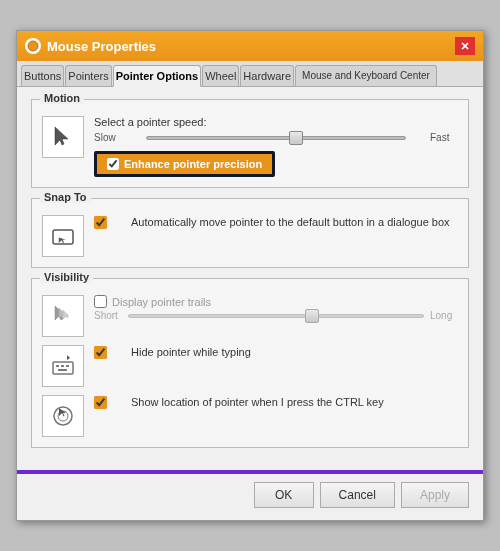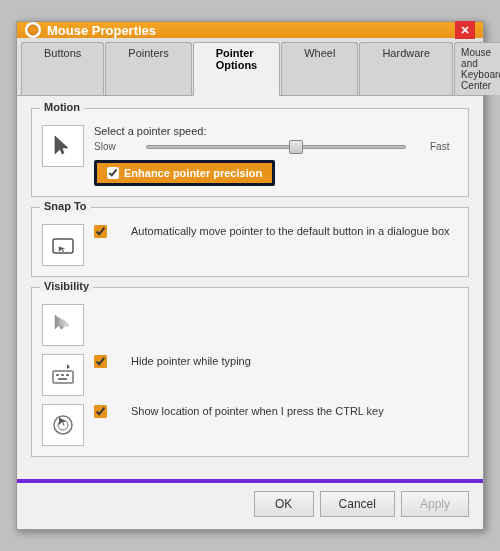--- a/index.html
+++ b/index.html
@@ -14,21 +14,21 @@
       font-size: 12px;
     }
     .window {
       width: 468px;
       background: #f0f0f0;
       border: 1px solid #999;
       box-shadow: 2px 2px 8px rgba(0,0,0,0.4);
     }
     .title-bar {
       background: linear-gradient(to bottom, #f5a623, #e8941a);
-      height: 16px;
+      height: 30px;
       display: flex;
       align-items: center;
       justify-content: space-between;
       padding: 0 8px;
       color: white;
       font-size: 13px;
       font-weight: 600;
     }
     .title-bar-left {
       display: flex;
@@ -56,21 +56,21 @@
       font-weight: bold;
     }
     .tabs {
       display: flex;
       background: #e0e0e0;
       border-bottom: 1px solid #aaa;
       padding: 4px 4px 0 4px;
       gap: 1px;
     }
     .tab {
-      padding: 4px 22px;
+      padding: 4px 2px;
       border: 1px solid #aaa;
       border-bottom: none;
       background: #d4d4d4;
       cursor: pointer;
       font-size: 11px;
       color: #333;
       border-radius: 3px 3px 0 0;
     }
     .tab.active {
       background: #f0f0f0;
@@ -317,20 +317,33 @@
       <span class="section-title">Visibility</span>
 
       <div class="section-content" style="margin-bottom:6px;">
         <div class="icon-box">
           <svg width="28" height="28" viewBox="0 0 28 28">
             <polygon points="6,4 6,18 10,14 12,18 14,17 12,13 16,13" fill="#999" stroke="#888" stroke-width="0.5"></polygon>
             <polygon points="10,6 10,16 13,13 14.5,16 15.5,15.5 14,13 17,13" fill="#bbb" stroke="#aaa" stroke-width="0.5"></polygon>
             <polygon points="14,8 14,17 17,14 18,16 19,15.5 18,14 20,14" fill="#ccc" stroke="#bbb" stroke-width="0.5"></polygon>
           </svg>
         </div>
+        <div class="section-inner">
+          <div class="disabled-row">
+            <input type="checkbox" style="">
+            <span>Display pointer trails</span>
+          </div>
+          <div class="trail-slider-row">
+            <span class="trail-label">Short</span>
+            <div class="trail-track">
+              <div class="trail-thumb"></div>
+            </div>
+            <span class="trail-label">Long</span>
+          </div>
+        </div>
       </div>
 
       <div class="section-content" style="margin-bottom:6px;">
         <div class="icon-box">
           <svg width="28" height="28" viewBox="0 0 28 28">
             <rect x="4" y="10" width="20" height="12" rx="1" fill="none" stroke="#777" stroke-width="1.5"></rect>
             <rect x="7" y="13" width="3" height="2" rx="0.5" fill="#777"></rect>
             <rect x="12" y="13" width="3" height="2" rx="0.5" fill="#777"></rect>
             <rect x="17" y="13" width="3" height="2" rx="0.5" fill="#777"></rect>
             <rect x="9" y="17" width="9" height="2" rx="0.5" fill="#777"></rect>

